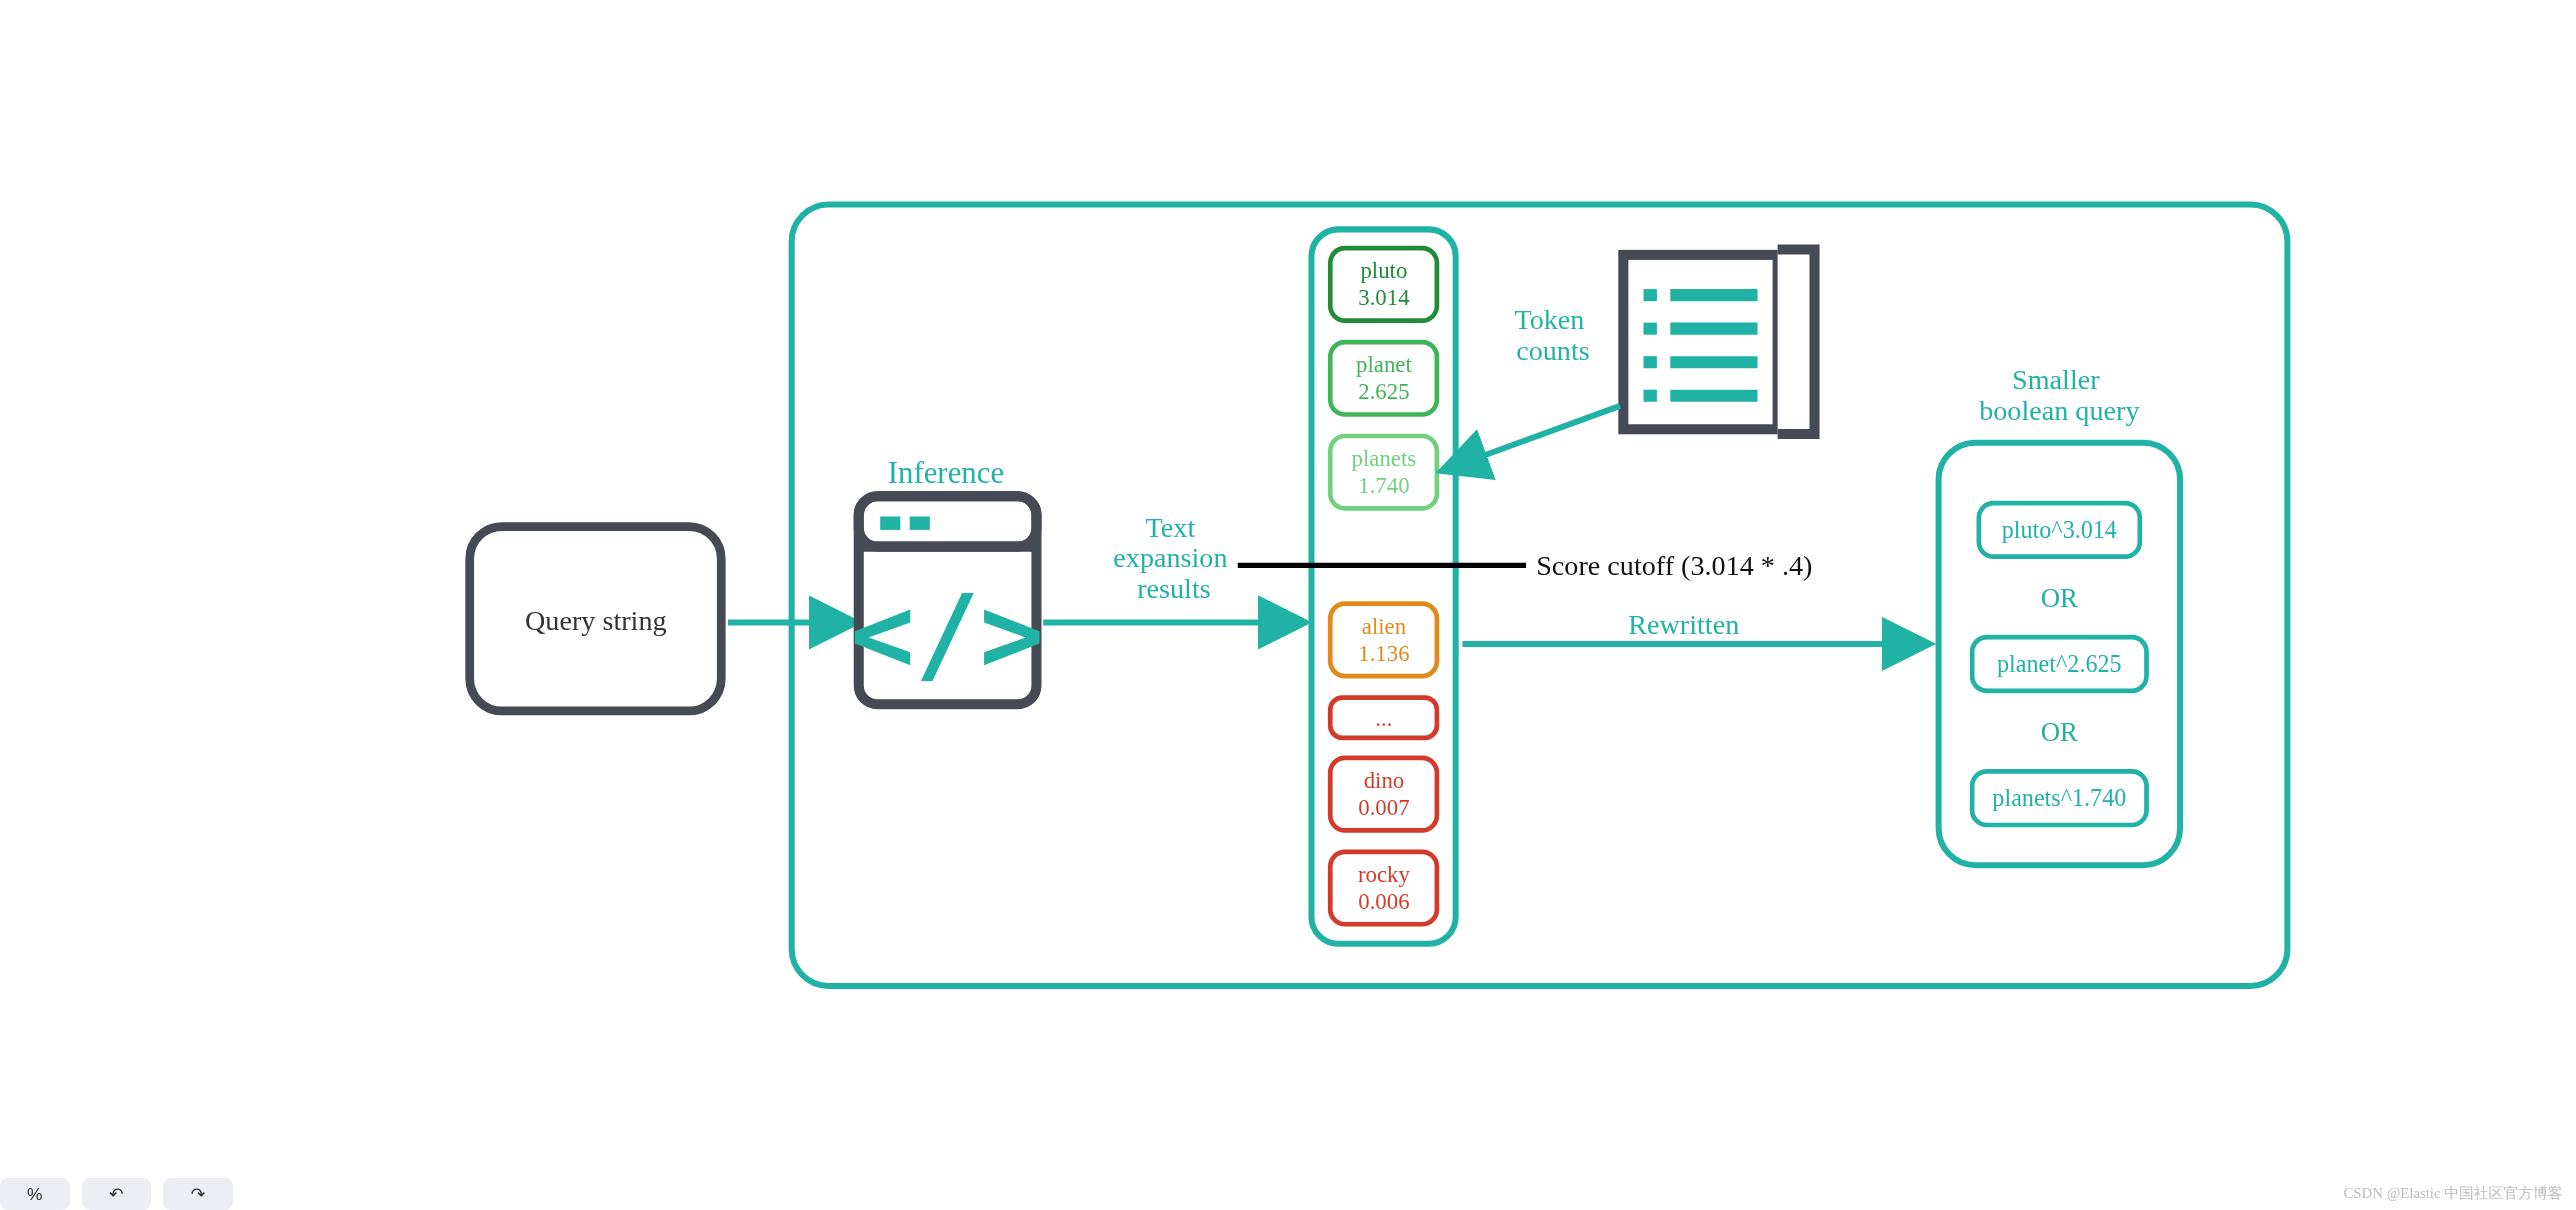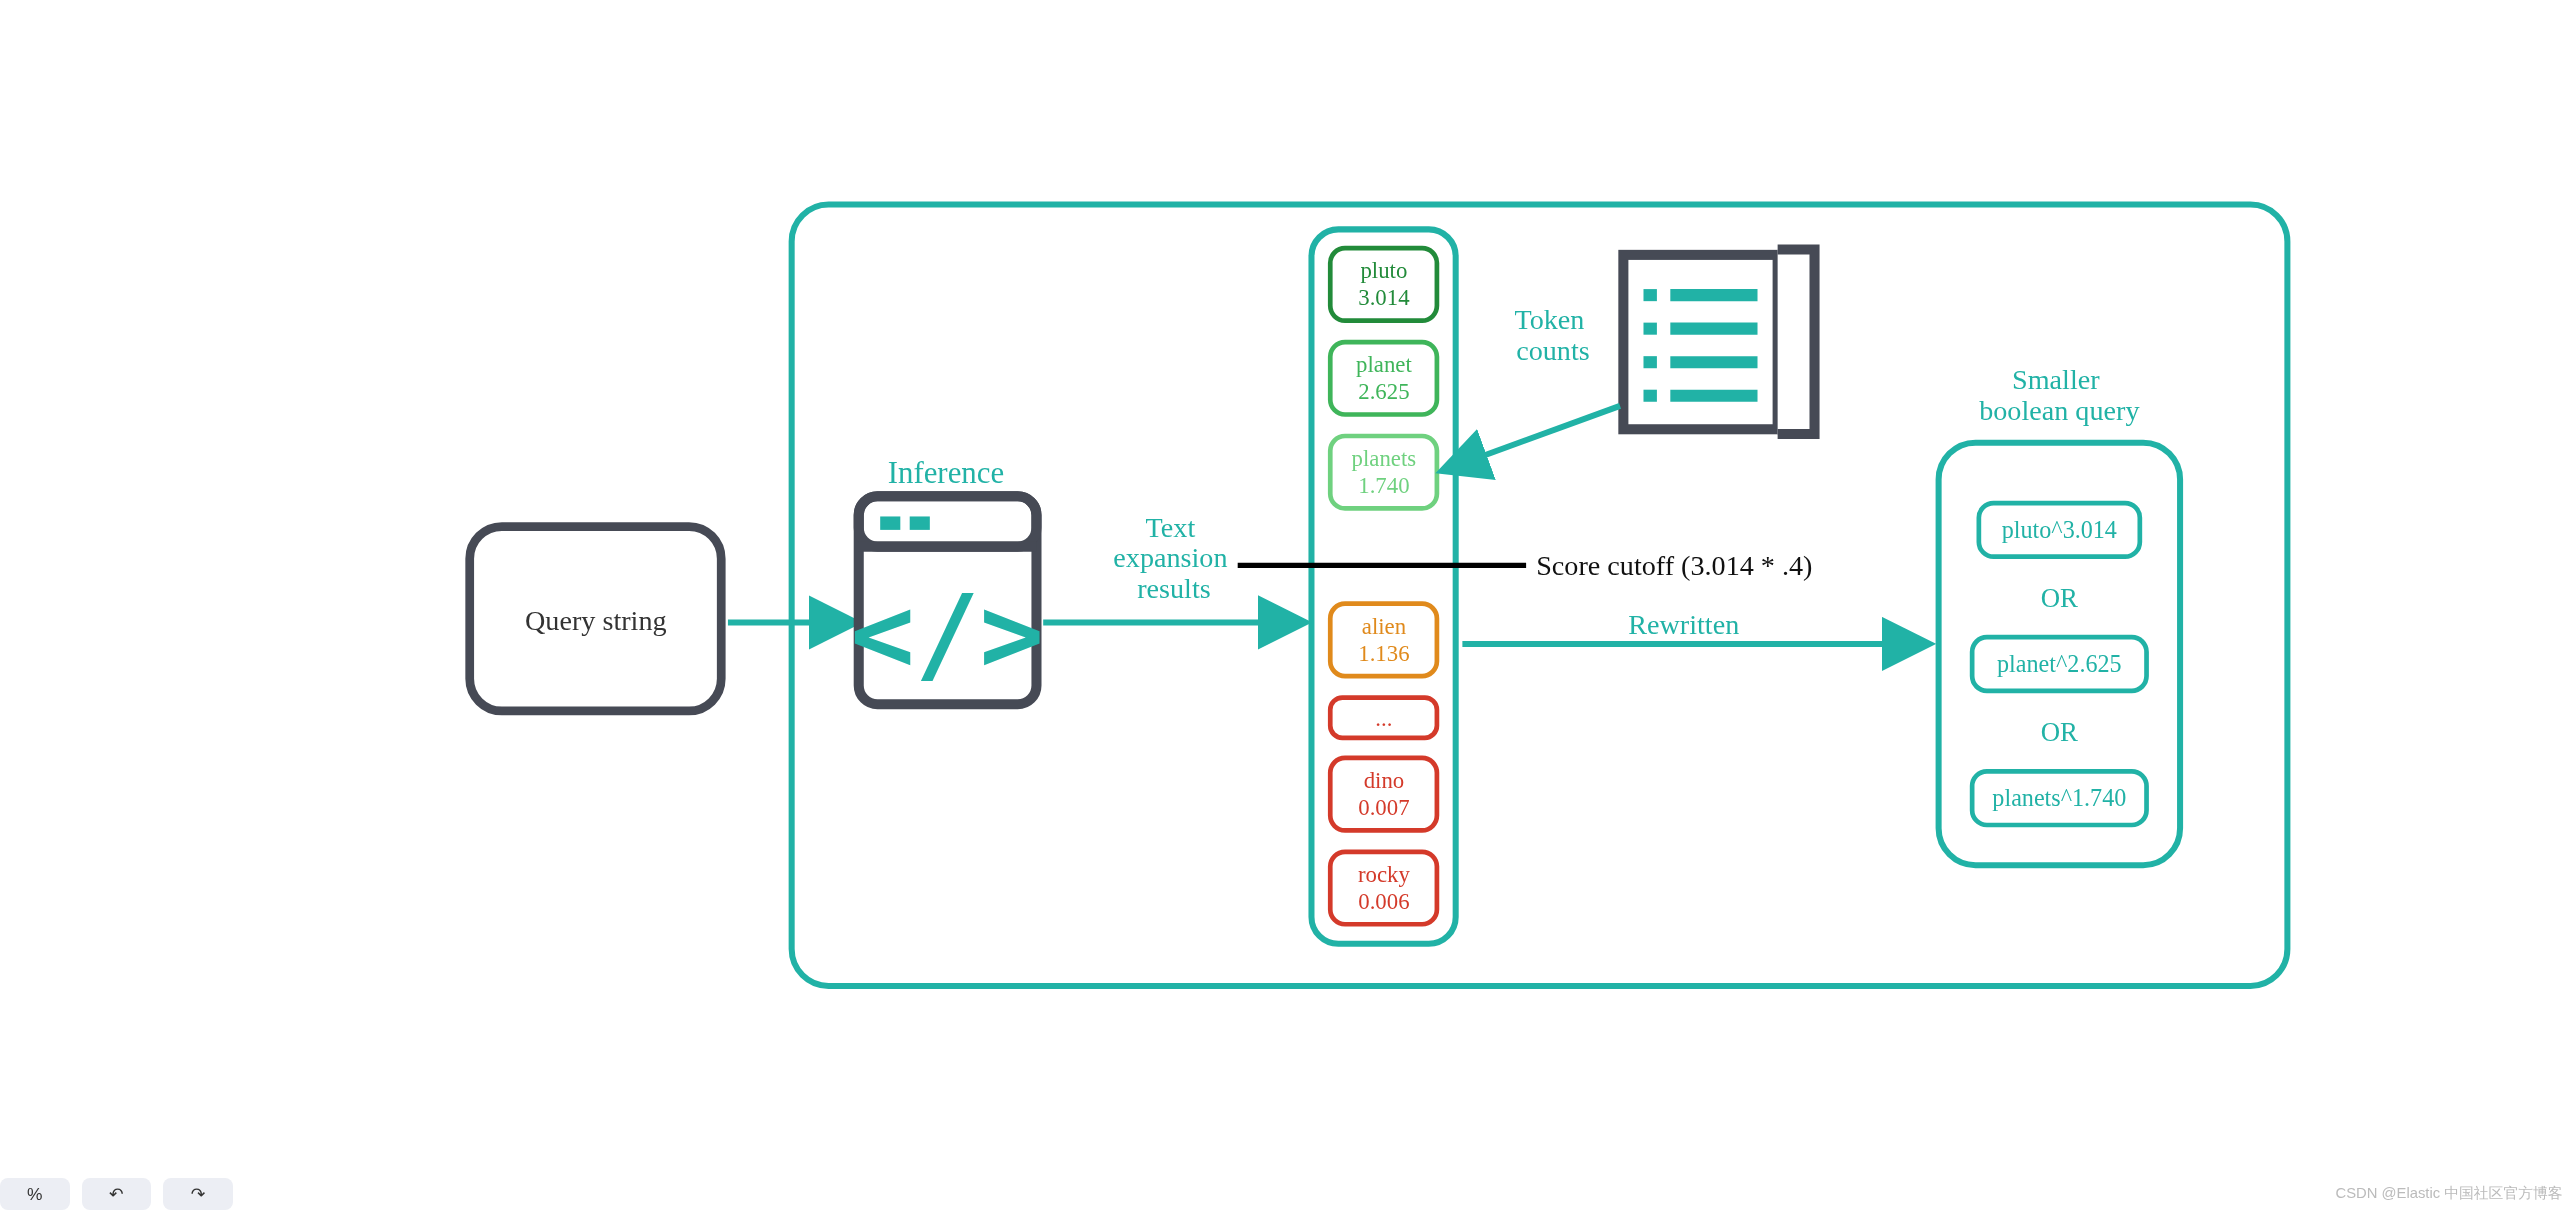--- a/index.html
+++ b/index.html
@@ -1,18 +1,18 @@
 <!DOCTYPE html>
 <html style="font-size:10.7px"><head>
 <meta charset="utf-8">
 <style>
   html,body{margin:0;padding:0;width:2576px;height:1210px;background:#fff;font-family:"Comic Sans MS","Segoe Script","Bradley Hand",cursive;}
   svg{display:block}
   .hand{font-family:"Comic Sans MS","Segoe Script","Bradley Hand",cursive;}
-  .footer{position:fixed;bottom:6.7px;right:13.4px;font-size:14.8px;color:#bbb;font-family:Liberation Sans, sans-serif}
+  .footer{position:fixed;bottom:6.7px;right:13.4px;font-size:14.8px;color:#bbb;font-family:Liberation Serif, serif}
   .toolbar{position:fixed;bottom:0;left:0;display:flex;gap:12px;align-items:center;font-family:Arial,sans-serif;font-size:17.4px;color:#333}
   .tool-btn{background:#eceef4;border-radius:8px;padding:5.4px 14.8px;min-width:40px;text-align:center}
 </style>
 </head>
 <body>
 
 <svg width="2576" height="1210" viewBox="0 0 3840 1804">
   <defs>
     <marker id="arr-teal" viewBox="0 0 10 10" refX="8" refY="5" markerWidth="9" markerHeight="9" orient="auto">
       <path d="M0,0 L10,5 L0,10 z" fill="#21b2a6"></path>

